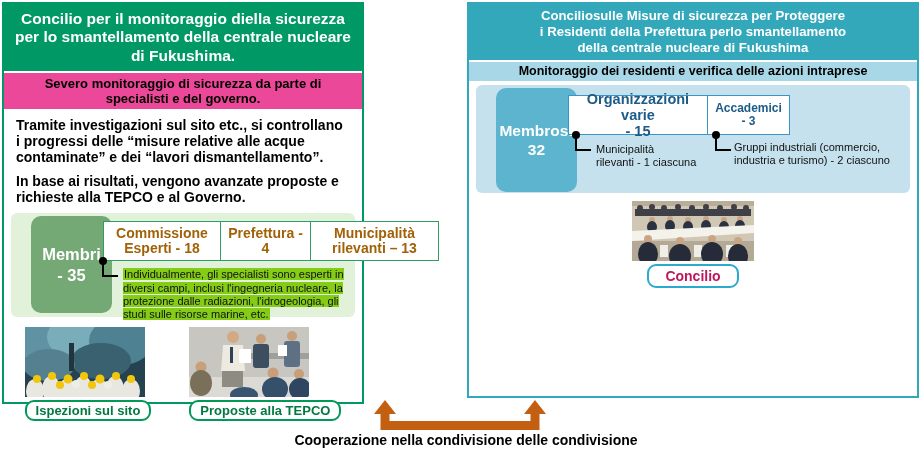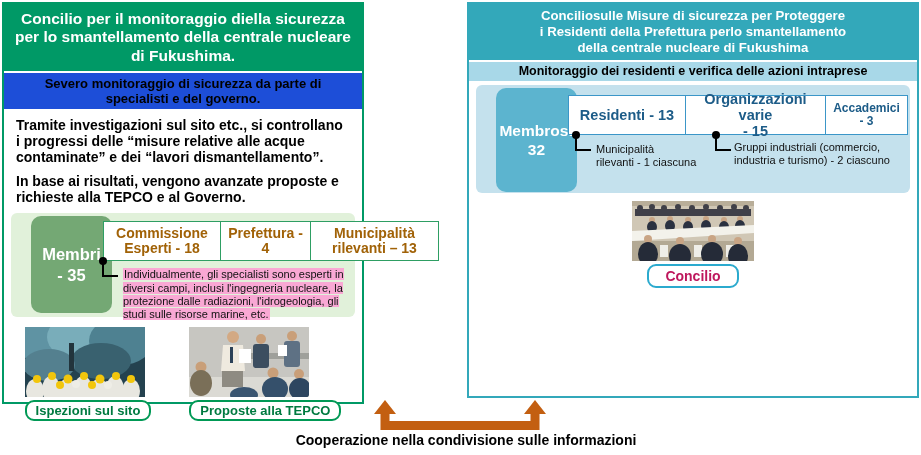--- a/index.html
+++ b/index.html
@@ -7,21 +7,21 @@
          font-family:"Liberation Sans",sans-serif;}
   .panel{position:absolute;top:2px;box-sizing:border-box;background:#fff;}
   .p-left{left:2px;width:362px;height:402px;border:2px solid #009966;}
   .p-right{left:467px;width:452px;height:396px;border:2px solid #33A8BA;}
 
   .hdr{color:#fff;font-weight:bold;text-align:center;white-space:pre-line;}
   .p-left .hdr{background:#009966;font-size:15.5px;line-height:1.18;padding:6px 2px;}
   .p-right .hdr{background:#33A8BA;font-size:13.2px;line-height:1.22;padding:4px 2px;}
 
   .subbar{font-weight:bold;text-align:center;margin-top:2px;color:#000;}
-  .p-left .subbar{background:#1d4ed8;font-size:13px;padding:3px 8px;text-align:center;}
+  .p-left .subbar{background:#ec4899;font-size:13px;padding:3px 8px;text-align:center;}
   .p-right .subbar{background:#A8D8E8;font-size:12.5px;padding:2px 0 3px;}
 
   .pbody p{font-weight:bold;font-size:14px;line-height:1.15;margin:8px 12px;color:#000;}
   .p-right .pbody{min-height:92px;}
   .p-right .pbody p{margin:9px 14px;}
 
   .members{position:relative;margin:4px 7px;border-radius:6px;}
   .p-left .members{background:#E1F1DA;height:104px;}
   .p-right .members{background:#C4E1ED;height:108px;}
 
@@ -39,21 +39,21 @@
          line-height:1.12;height:40px;padding:1px 2px;}
   .mcell + .mcell{border-left-width:0;}
   .p-left .mcell{border-color:#2E9E63;color:#a16207;font-size:14px;}
   .p-right .mcell{border-color:#3B96C8;color:#1D5C88;}
   .cw1{width:118px;}.cw2{width:90px;}.cw3{width:128px;}
   .cw4{width:118px;font-size:14.5px;}.cw5{width:140px;font-size:14.5px;}.cw6{width:82px;font-size:12px;}
 
   .dot{position:absolute;width:8px;height:8px;border-radius:50%;background:#000;}
   .elbow{position:absolute;border-left:2px solid #000;border-bottom:2px solid #000;}
   .note{position:absolute;font-size:11px;line-height:1.2;color:#111;}
-  .hl{background:#f9a8d4;padding:0 1px;}
+  .hl{background:#84cc16;padding:0 1px;}
   .dot-l{left:88px;top:44px;}   .elbow-l{left:91px;top:50px;width:14px;height:12px;}
   .note-l{left:112px;top:55px;right:8px;}
   .dot-r1{left:96px;top:46px;}  .elbow-r1{left:99px;top:52px;width:14px;height:12px;}
   .dot-r2{left:236px;top:46px;} .elbow-r2{left:239px;top:52px;width:14px;height:12px;}
   .note-r1{left:120px;top:58px;width:122px;}
   .note-r2{left:258px;top:56px;width:172px;}
 
   .photos{display:flex;justify-content:center;gap:38px;margin-top:10px;}
   .p-right .photos{margin-top:8px;gap:0;}
   figure{margin:0;text-align:center;}
@@ -165,21 +165,20 @@
   <section class="panel p-right">
     <header class="hdr">Conciliosulle Misure di sicurezza per Proteggere
 i Residenti della Prefettura perlo smantellamento
 della centrale nucleare di Fukushima</header>
     <div class="subbar">Monitoraggio dei residenti e verifica delle azioni intraprese</div>
 
     <div class="members">
       <div class="badge">Membros:
 32</div>
       <div class="mtable">
-        <div class="mcell cw4">Residenti - 13</div>
         <div class="mcell cw5">Organizzazioni varie
 - 15</div>
         <div class="mcell cw6">Accademici
 - 3</div>
       </div>
       <span class="dot dot-r1"></span>
       <span class="elbow elbow-r1"></span>
       <div class="note note-r1" style="white-space:pre-line;">Municipalità
 rilevanti - 1 ciascuna</div>
       <span class="dot dot-r2"></span>
@@ -241,15 +240,15 @@
         <figcaption class="cap">Concilio</figcaption>
       </figure>
     </div>
   </section>
 
   <svg class="coop-arrow" width="200" height="34" viewBox="0 0 200 34">
     <polygon points="25,0 14,14 36,14" fill="#C35F11"></polygon>
     <polygon points="175,0 164,14 186,14" fill="#C35F11"></polygon>
     <path d="M25,12 L25,25.5 L175,25.5 L175,12" fill="none" stroke="#C35F11" stroke-width="9"></path>
   </svg>
-  <div class="coop-label">Cooperazione nella condivisione sulle informazioni</div>
+  <div class="coop-label">Cooperazione nella condivisione delle condivisione</div>
 
 </div>
 
 </body></html>

